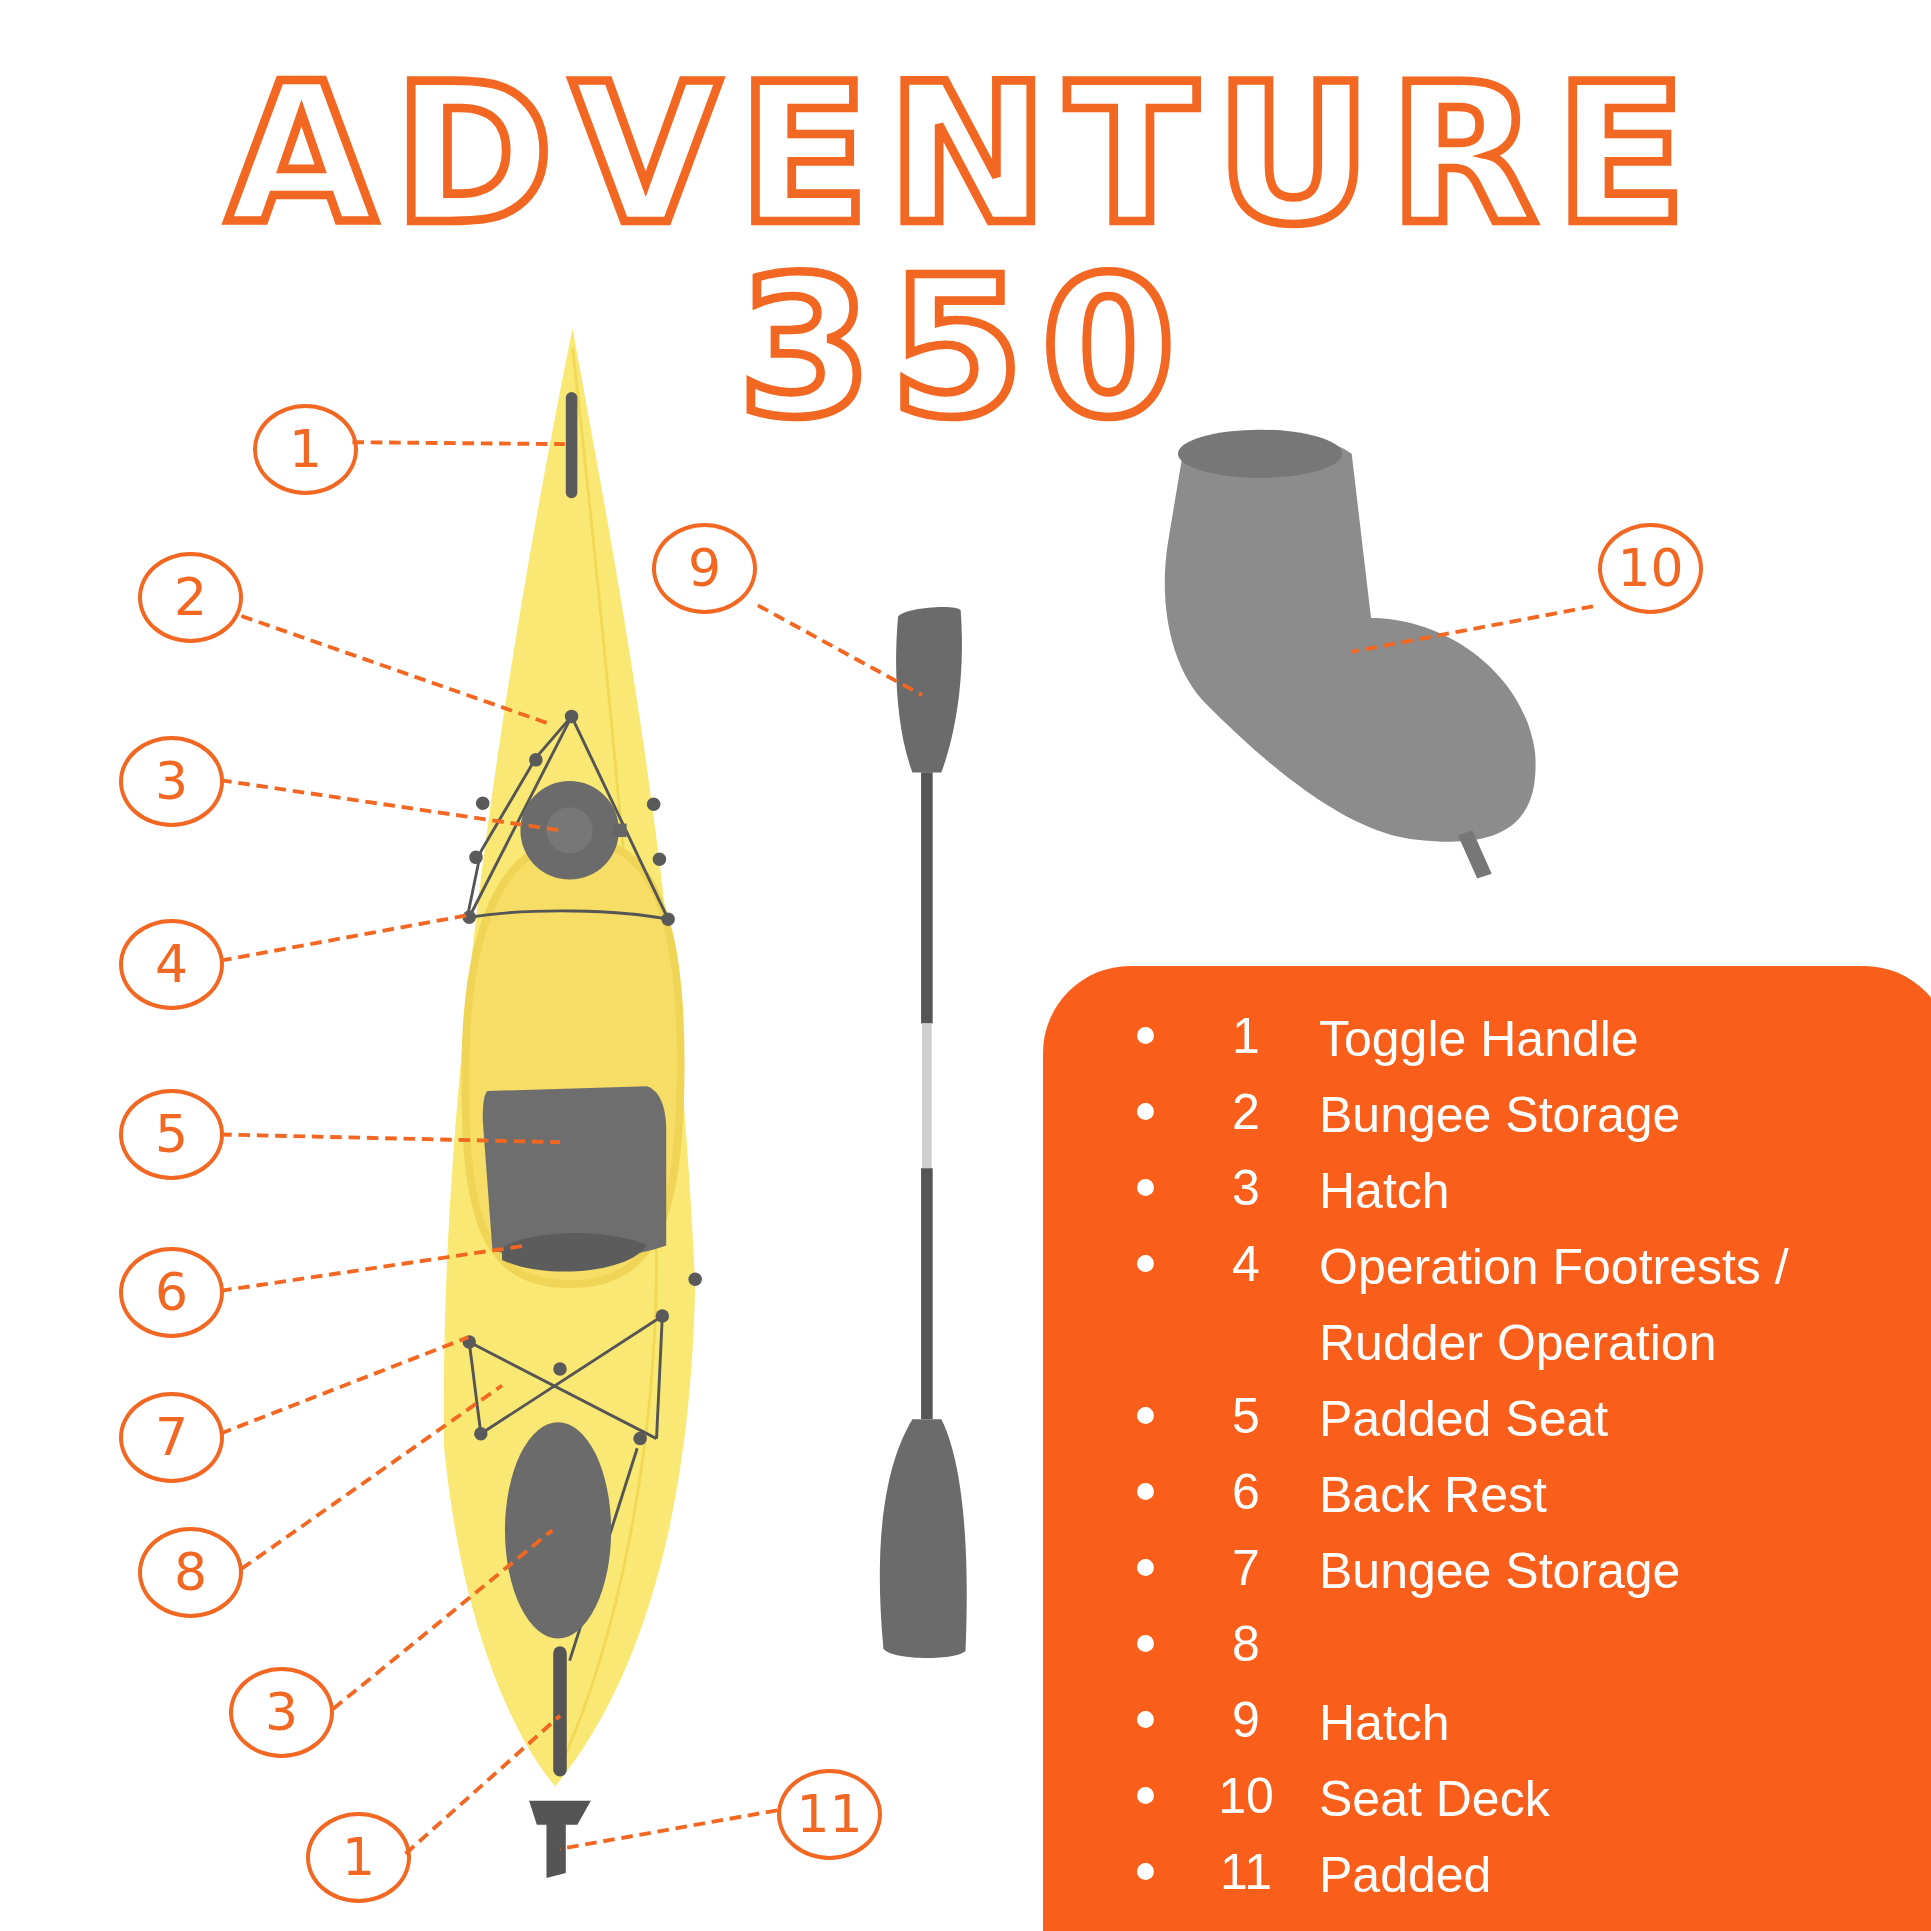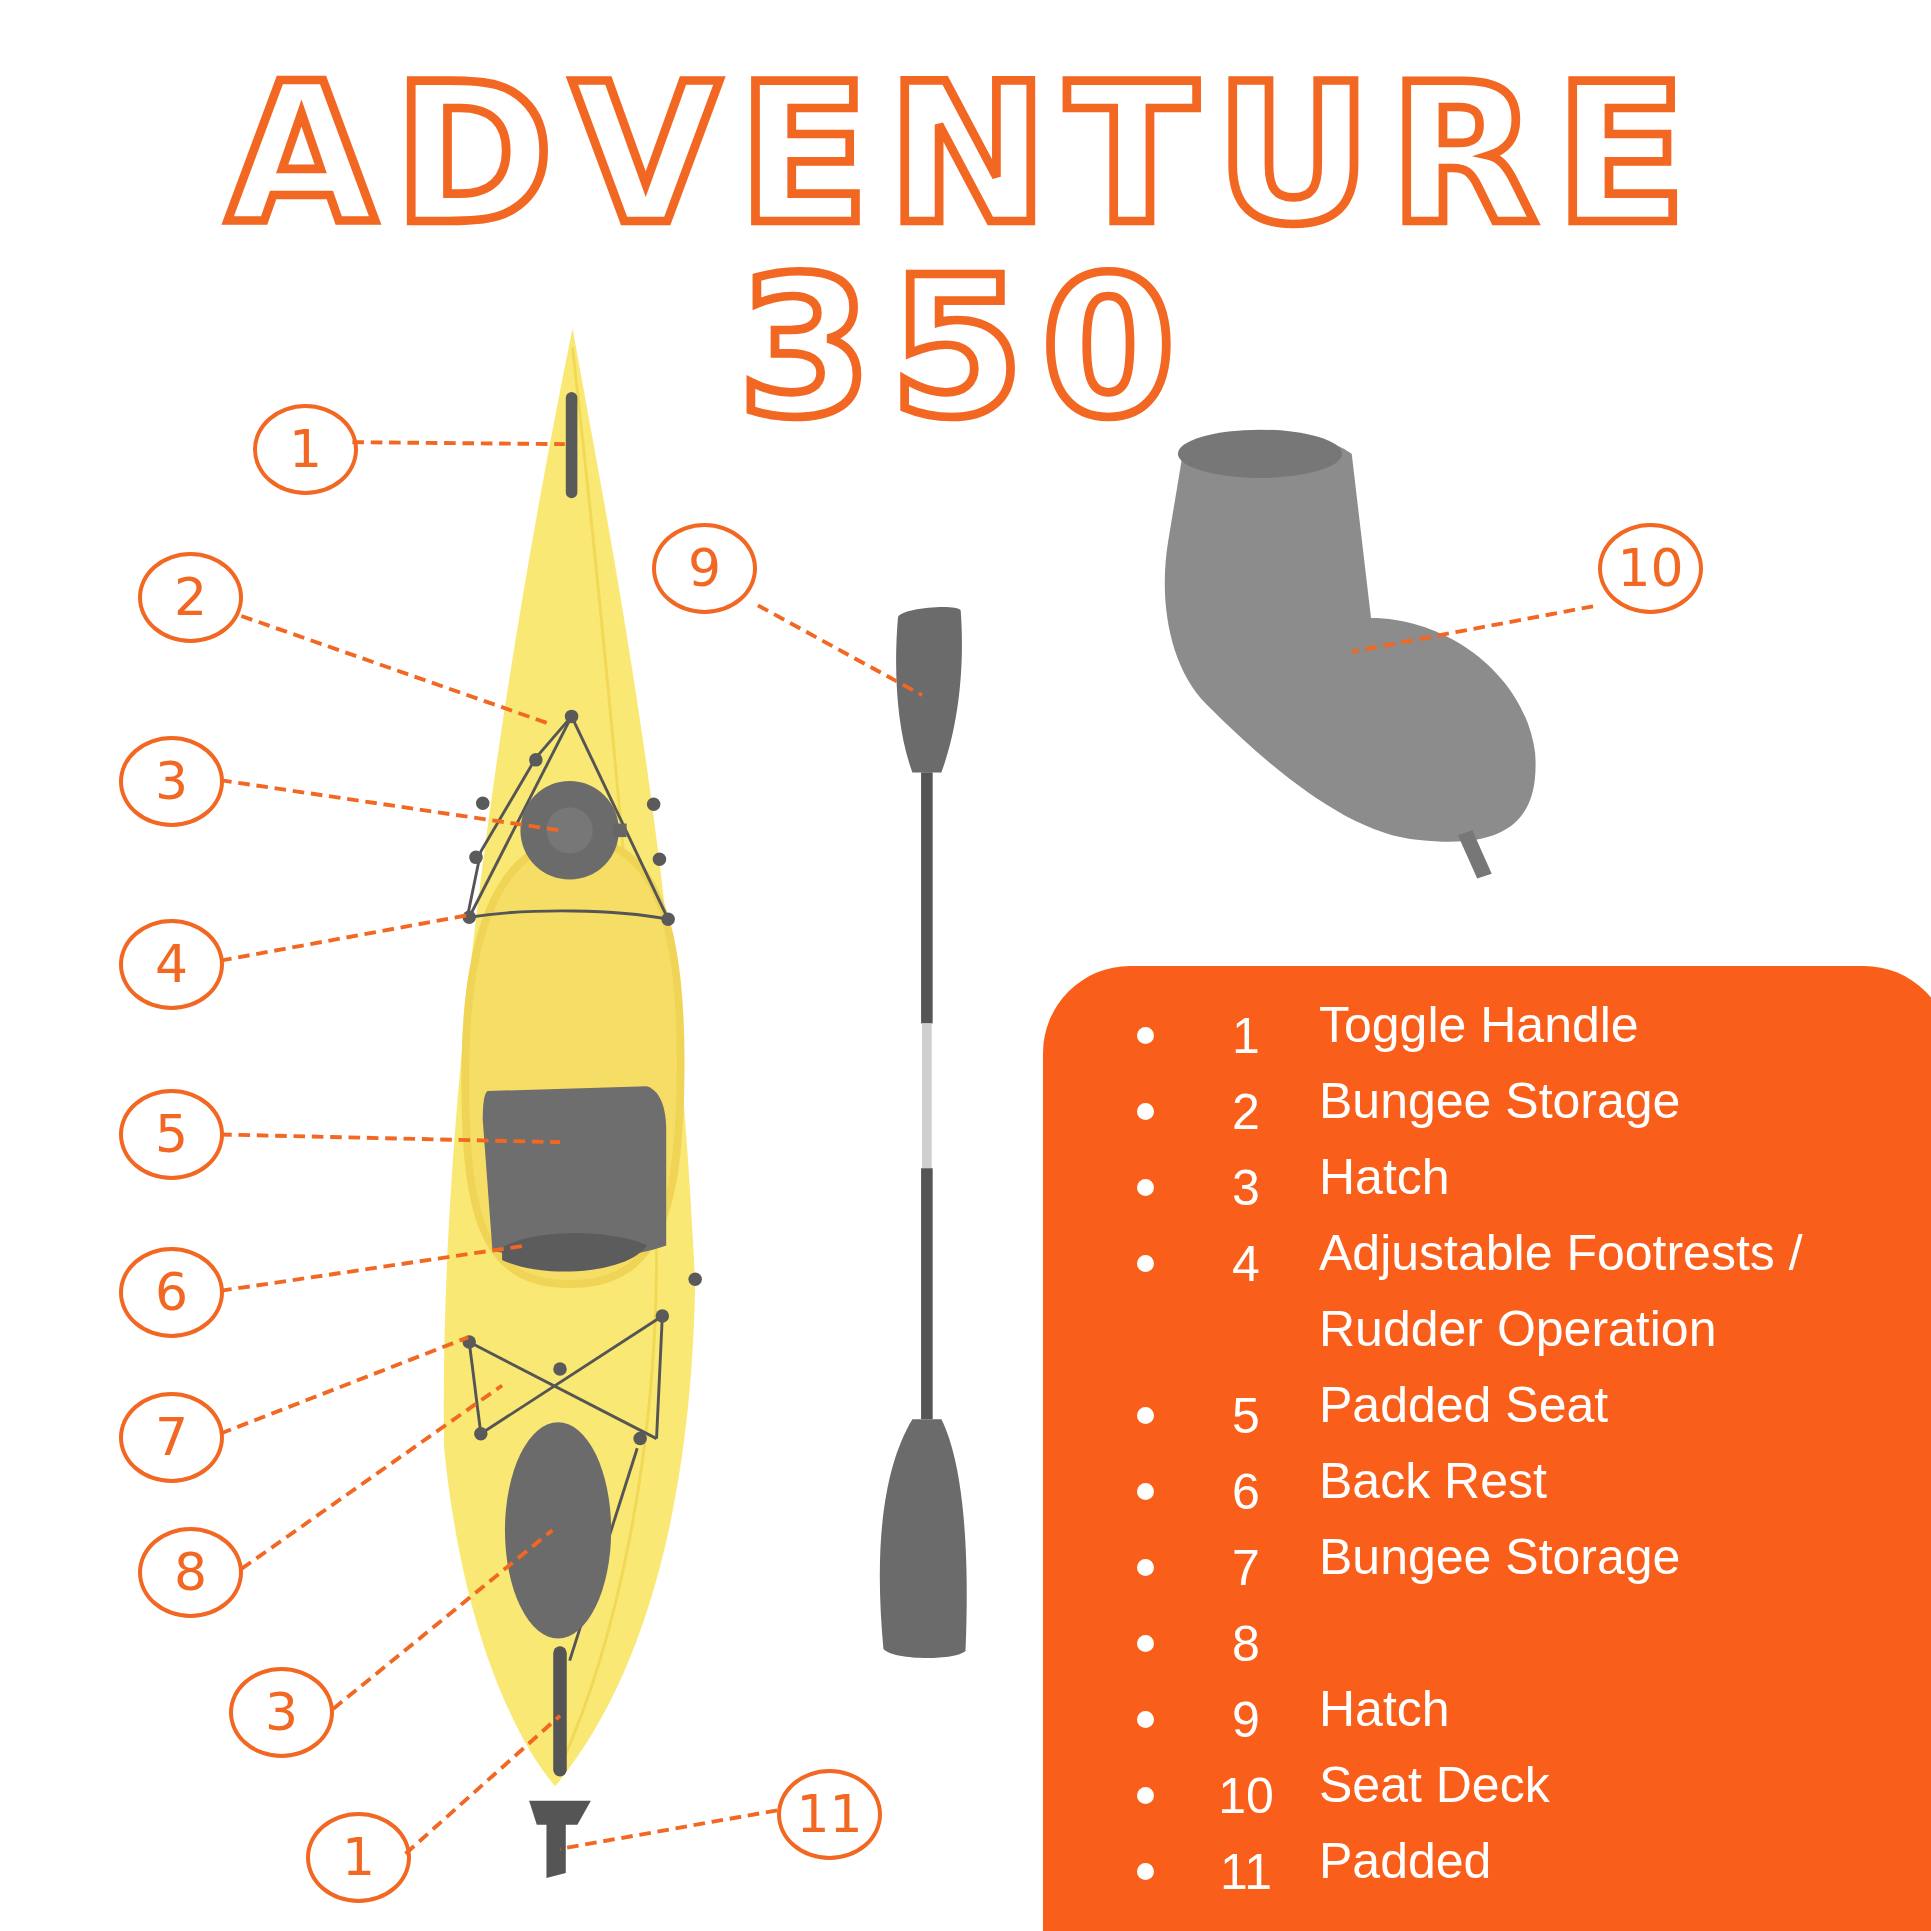--- a/index.html
+++ b/index.html
@@ -5,21 +5,21 @@
   html,body{margin:0;padding:0;background:#ffffff;}
   body{width:1931px;height:1931px;position:relative;overflow:hidden;font-family:"Liberation Sans",sans-serif;}
   .title{position:absolute;left:0;top:58px;width:1931px;text-align:center;font-family:"DejaVu Sans",sans-serif;font-weight:bold;font-size:193px;letter-spacing:17.4px;color:#ffffff;-webkit-text-stroke:8.7px #f26722;line-height:1;}
   svg.art{position:absolute;left:0;top:0;}
   .callout{position:absolute;width:97px;height:83px;border:4.8px solid #f26722;border-radius:50%;color:#f26722;font-family:"DejaVu Sans",sans-serif;font-size:52px;text-align:center;line-height:83px;box-sizing:content-box;}
   .panel{position:absolute;left:1043px;top:966px;width:908px;height:985px;background:#f95f1a;border-top-left-radius:87px;border-top-right-radius:87px;}
   .legend{position:absolute;left:0;top:29px;width:908px;}
   .row{position:relative;height:76px;color:#ffffff;font-size:50px;}
   .row .dot{position:absolute;left:94px;top:32px;width:17.4px;height:17.4px;border-radius:50%;background:#fff;}
   .row .num{position:absolute;left:150px;width:106px;text-align:center;top:11.6px;}
-  .row .lbl{position:absolute;left:276px;top:1px;white-space:nowrap;}
+  .row .lbl{position:absolute;left:276px;top:15px;white-space:nowrap;}
 </style>
 </head>
 <body>
 
 <div class="title">ADVENTURE 350</div>
 
 <svg class="art" width="1931" height="1931" viewBox="0 0 2000 2000">
 
   <g>
     <path d="M593 340 C640 600 700 900 720 1330 C715 1600 650 1760 575 1850 C540 1810 480 1700 460 1500 C455 1200 500 800 593 340 Z" fill="#f9e874"></path>
@@ -133,21 +133,21 @@
         <span class="lbl">Bungee Storage</span>
       </div>
     <div class="row">
         <span class="dot"></span>
         <span class="num">3</span>
         <span class="lbl">Hatch</span>
       </div>
     <div class="row">
         <span class="dot"></span>
         <span class="num">4</span>
-        <span class="lbl">Adjustable Footrests /</span>
+        <span class="lbl">Operation Footrests /</span>
       </div>
     <div class="row">
         <span class="num"></span>
         <span class="lbl">Rudder Operation</span>
       </div>
     <div class="row">
         <span class="dot"></span>
         <span class="num">5</span>
         <span class="lbl">Padded Seat</span>
       </div>

